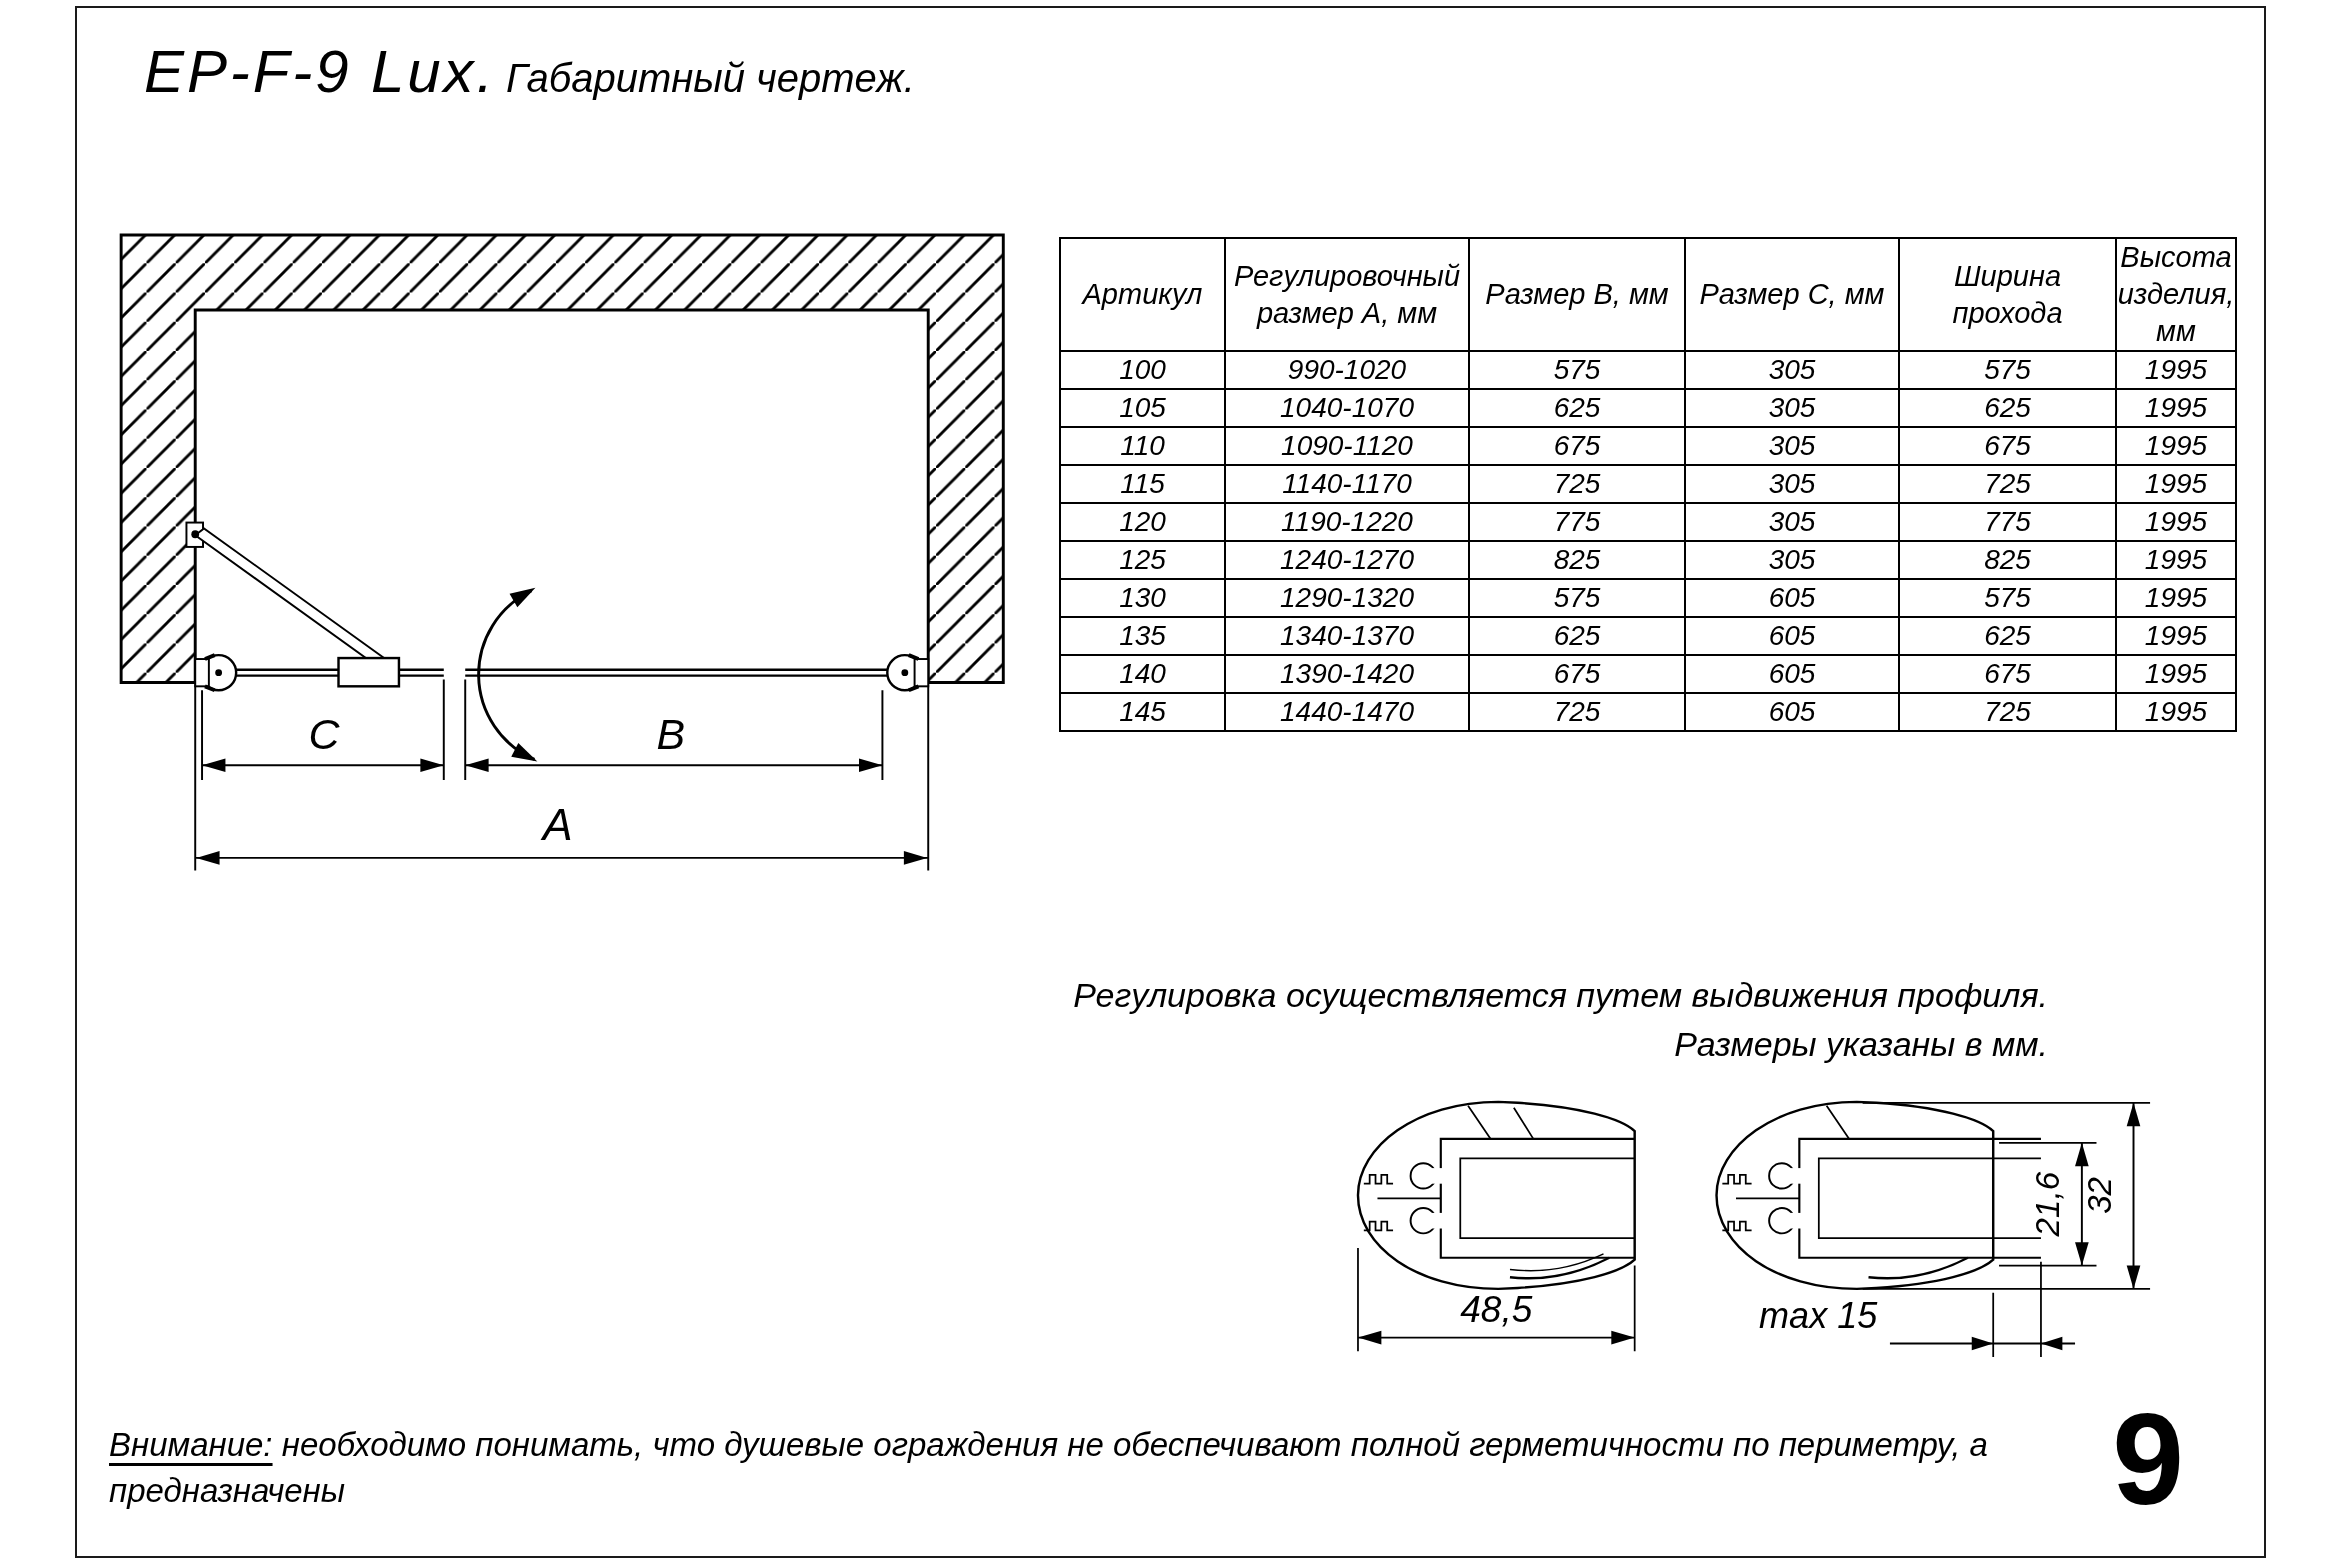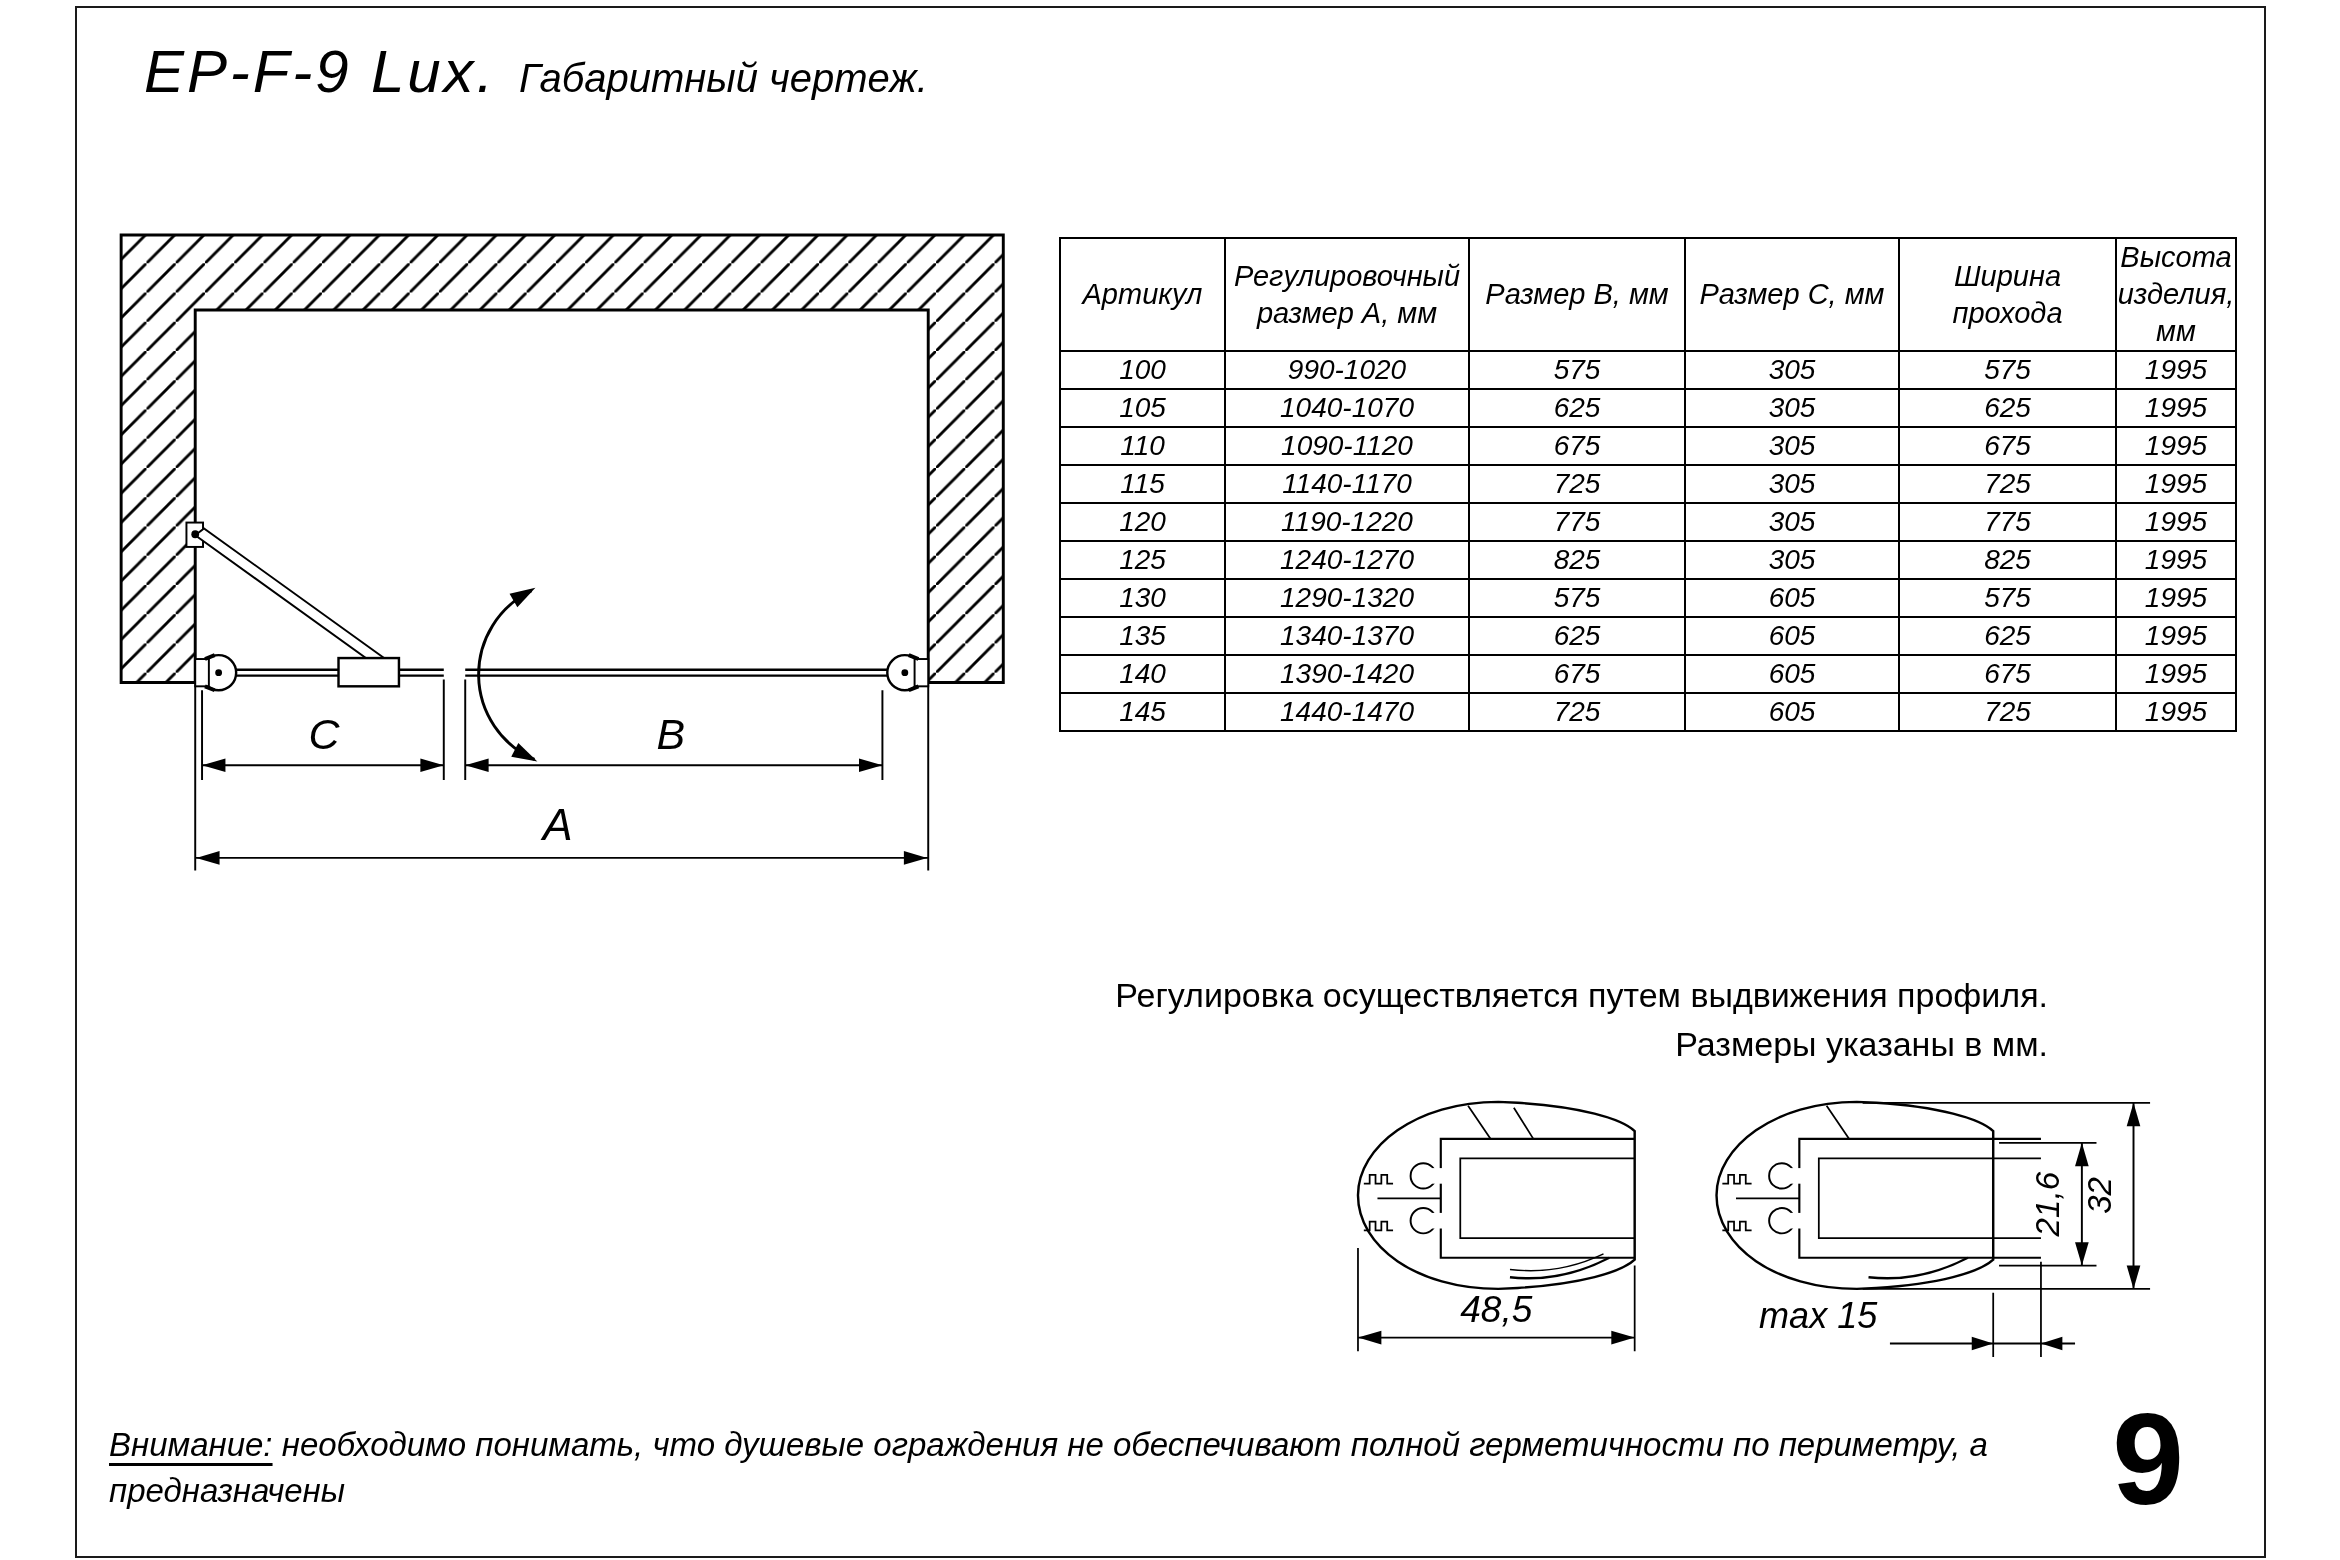--- a/index.html
+++ b/index.html
@@ -2,35 +2,35 @@
 <html><head>
 <meta charset="utf-8">
 <style>
   html,body{margin:0;padding:0;background:#fff;}
   .sheet{position:relative;width:2341px;height:1560px;background:#fff;color:#000;
          font-family:"Liberation Sans",sans-serif;overflow:hidden;}
   .frame{position:absolute;left:75px;top:5.9px;width:2187px;height:1548px;border:2px solid #1a1a1a;}
   
   .title{position:absolute;left:144px;top:37px;white-space:nowrap;}
   .title .model{font-style:italic;font-size:60px;letter-spacing:2.9px;font-weight:400;}
-  .title .caption{font-style:italic;font-size:40px;margin-left:23px;font-weight:400;}
+  .title .caption{font-style:italic;font-size:40px;margin-left:10px;font-weight:400;}
   
   .size-table{position:absolute;left:1059px;top:237px;border-collapse:collapse;table-layout:fixed;
               width:1174px;border:2.9px solid #000;}
   .size-table th,.size-table td{border:2px solid #000;text-align:center;vertical-align:middle;
               font-style:italic;padding:0;}
   .size-table thead tr{height:98px;}
   .size-table tbody tr{height:38px;}
   .size-table th{font-size:29px;font-weight:400;border-bottom:2.9px solid #000;}
   .size-table td{font-size:28px;}
   .th-l{line-height:1.28;}
   .th-bold{font-weight:400;}
   
   .notes{position:absolute;left:1073px;top:971px;width:975px;text-align:right;
-         font-size:34px;line-height:1.45;}
+         font-style:italic;font-size:34px;line-height:1.45;}
   
   .warning{position:absolute;left:109px;top:1422px;width:1941px;font-style:italic;
            font-size:33px;line-height:1.4;}
   .warning .u{text-decoration:underline;text-underline-offset:6.8px;}
   
   .pagenum{position:absolute;left:2075px;top:1385px;width:146px;text-align:center;
            font-size:129px;font-weight:700;font-style:normal;}
   svg{position:absolute;overflow:visible;}
   .svg-drawing{left:88px;top:222px;}
   .svg-profiles{left:1307px;top:1058px;}

